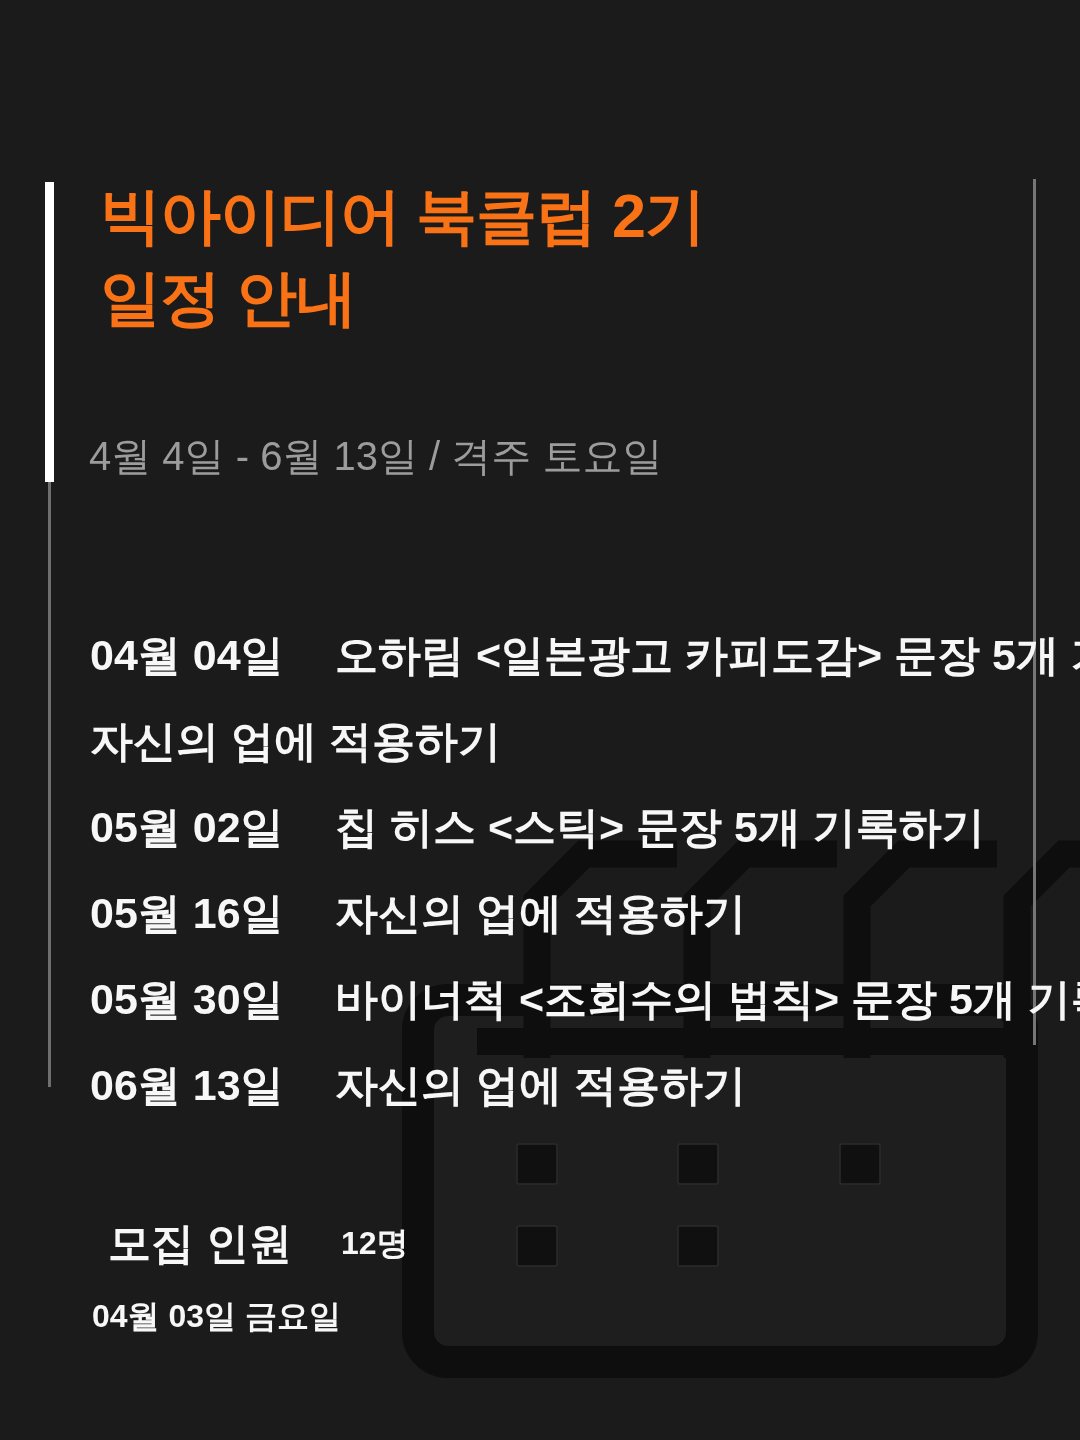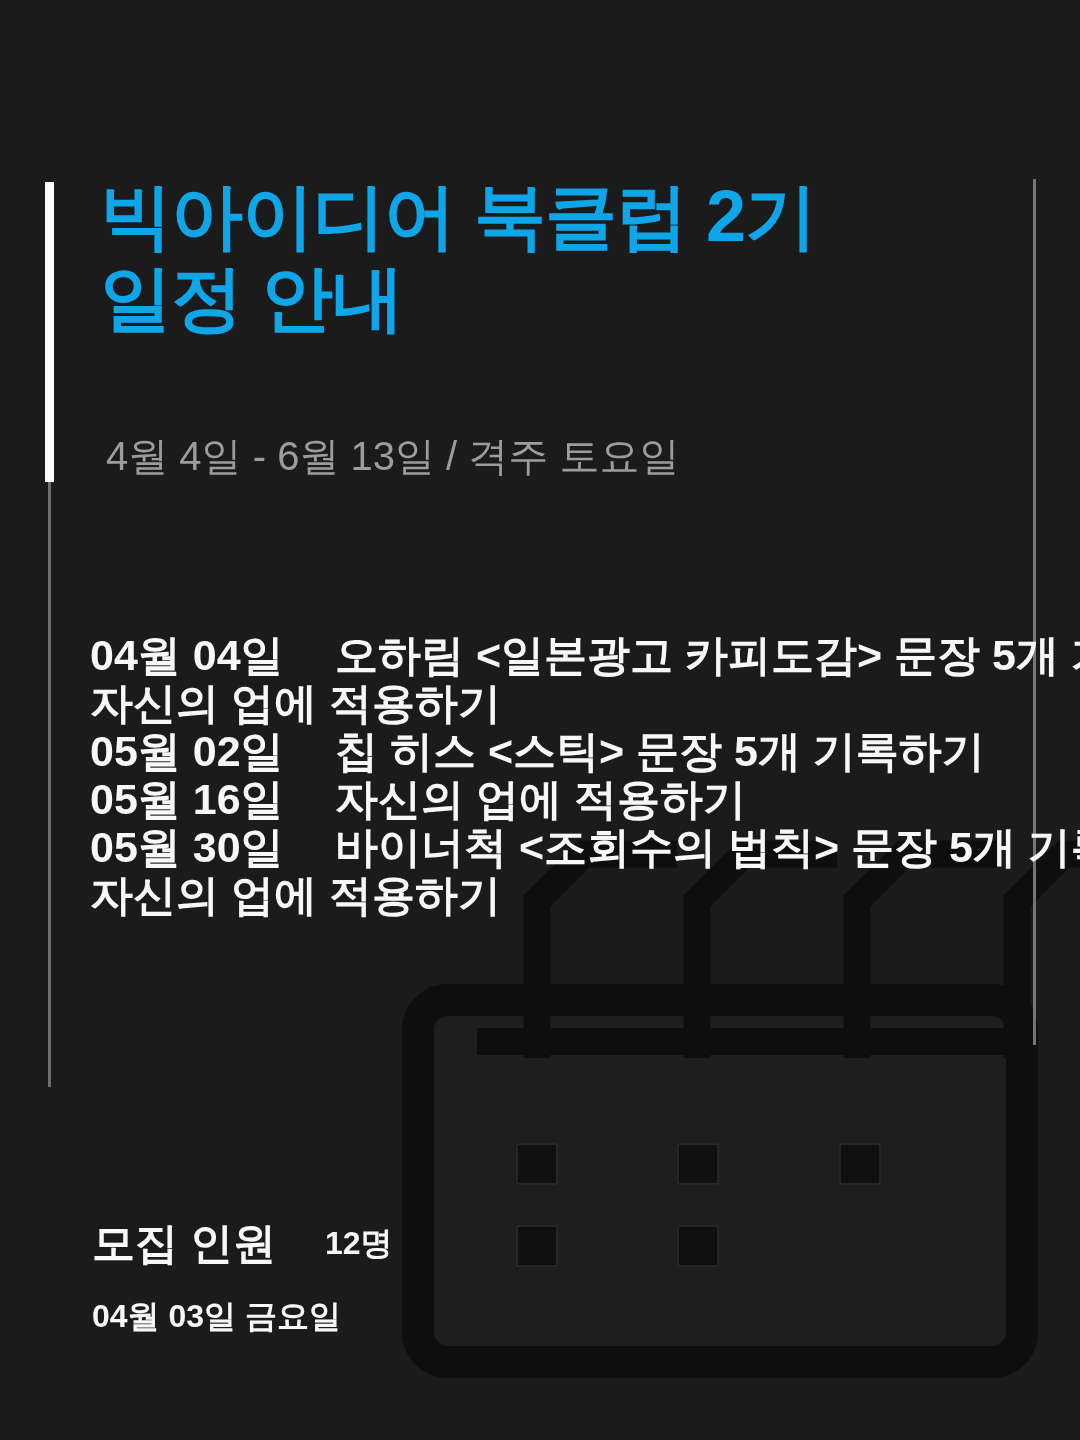--- a/index.html
+++ b/index.html
@@ -18,33 +18,33 @@
   #calendar-bg{position:absolute;left:0;top:0;width:1080px;height:1440px;pointer-events:none;}
 
   
   .accent-bar{left:45px;top:182px;width:9px;height:300px;background:#ffffff;}
   .left-line{left:48px;top:482px;width:3px;height:605px;background:#6f6f6f;}
   .right-line{left:1033px;top:179px;width:3px;height:866px;background:#767676;}
 
   
   .title{
     left:100px;top:175px;width:860px;
-    font-size:72px;line-height:82px;font-weight:700;
-    letter-spacing:-1px;color:#0ea5e9;white-space:nowrap;
+    font-size:61px;line-height:82px;font-weight:700;
+    letter-spacing:-1px;color:#f97316;white-space:nowrap;
   }
   .subtitle{
-    left:106px;top:434px;width:800px;
+    left:89px;top:434px;width:800px;
     font-size:40px;line-height:44px;font-weight:500;
     color:#9c9c9c;white-space:nowrap;
   }
 
   
   .schedule{
     left:90px;top:631px;width:940px;
-    display:flex;flex-direction:column;
+    display:flex;flex-direction:column;gap:38px;
   }
   .sched-row{display:flex;align-items:center;height:48px;}
   .sched-date{
     width:245px;flex:0 0 245px;
     font-size:43px;line-height:48px;font-weight:600;
     color:#f7f7f7;white-space:nowrap;
   }
   .sched-task{
     font-size:43px;line-height:48px;font-weight:600;
     color:#f7f7f7;white-space:nowrap;
@@ -52,21 +52,21 @@
 
   
   .info{
     left:92px;top:1219px;width:900px;
     display:flex;flex-direction:column;gap:25px;
   }
   .info-row{display:flex;align-items:center;height:48px;}
   .info-label{
     width:233px;flex:0 0 233px;
     font-size:43px;line-height:48px;font-weight:600;
-    color:#f7f7f7;white-space:nowrap;
+    color:#f7f7f7;white-space:nowrap;margin-left:16px;
   }
   .info-value{
     font-size:32px;line-height:48px;font-weight:600;
     color:#f7f7f7;white-space:nowrap;
   }
 </style>
 </head>
 <body>
 
 <svg id="calendar-bg" viewBox="0 0 1080 1440" xmlns="http://www.w3.org/2000/svg" aria-hidden="true">
@@ -117,20 +117,21 @@
   </div>
   <div class="sched-row">
     <span class="sched-date">05월 16일</span>
     <span class="sched-task">자신의 업에 적용하기</span>
   </div>
   <div class="sched-row">
     <span class="sched-date">05월 30일</span>
     <span class="sched-task">바이너척 &lt;조회수의 법칙&gt; 문장 5개 기록하기</span>
   </div>
   <div class="sched-row">
+    <span class="sched-date">06월 13일</span>
     <span class="sched-task">자신의 업에 적용하기</span>
   </div>
 </div>
 
 <div class="abs info">
   <div class="info-row">
     <span class="info-label">모집 인원</span>
     <span class="info-value">12명</span>
   </div>
   <div class="info-row">

